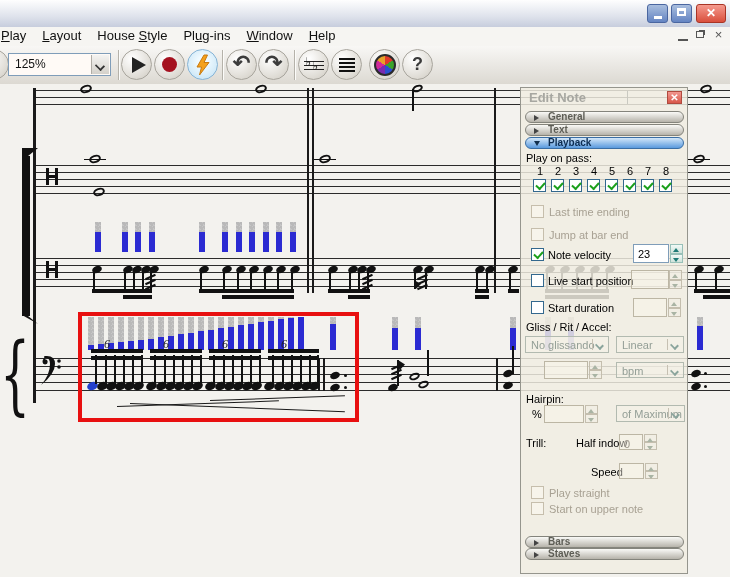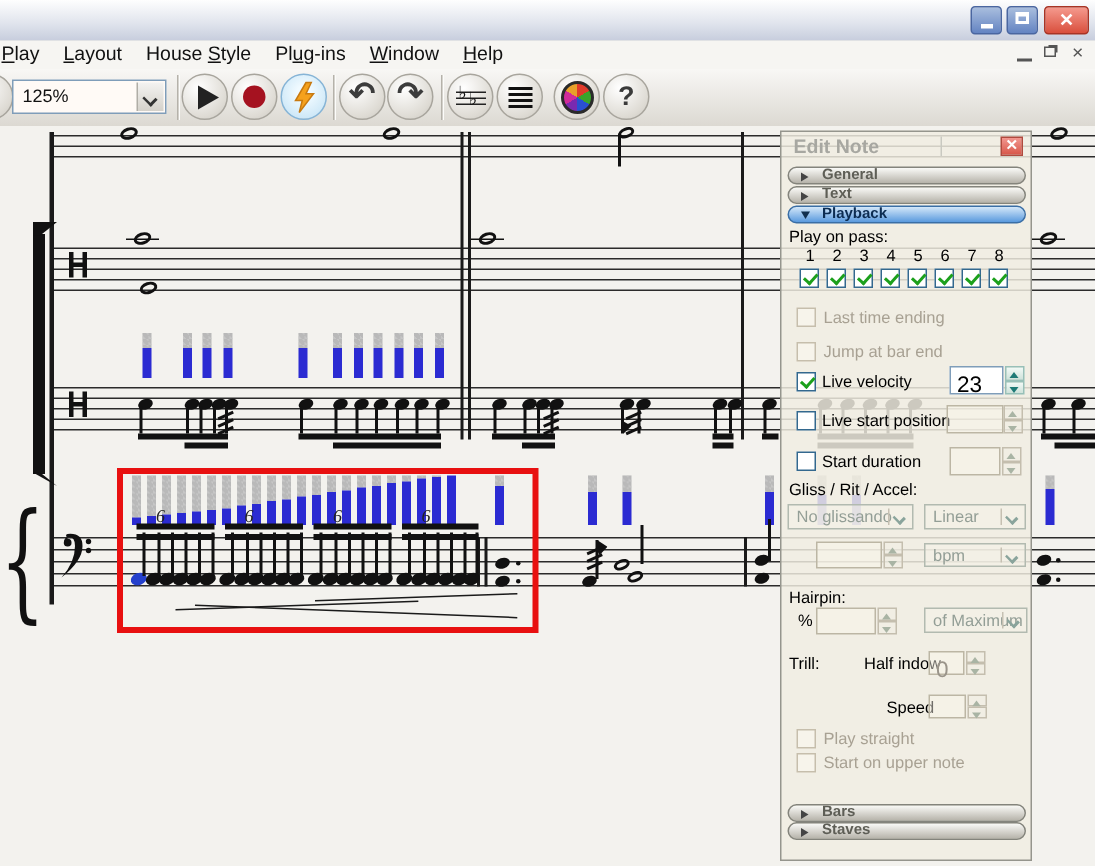--- a/index.html
+++ b/index.html
@@ -68,21 +68,21 @@
   .pill{position:absolute;left:4px;width:159px;height:12px;border-radius:7px;border:1px solid #84847c;background:linear-gradient(#fafaf7,#b6b3aa);box-sizing:border-box;font-size:10px;font-weight:bold;color:#5e5e56;line-height:10px;padding-left:22px;}
   .pill.expanded{background:linear-gradient(#d3e7f9,#5a9ade);border-color:#3a6ea5;color:#0d2d52;}
   .pill .tri{position:absolute;left:8px;top:2.5px;width:0;height:0;border-top:3px solid transparent;border-bottom:3px solid transparent;border-left:5px solid #444;}
   .pill.expanded .tri{border-left:3.5px solid transparent;border-right:3.5px solid transparent;border-top:5px solid #12304f;border-bottom:none;top:3px;}
   .plabel{position:absolute;font-size:11px;color:#000;}
   .plabel.dis{color:#a8a193;}
   .passnum{position:absolute;width:18px;text-align:center;font-size:11px;color:#000;top:77px;}
   .cb{position:absolute;width:13px;height:13px;background:#fff;border:1px solid #33688e;box-sizing:border-box;}
   .cb.dis{background:rgba(252,248,240,.6);border-color:#c6beac;}
   .cb .tick{position:absolute;left:2px;top:2px;width:7px;height:4px;border-left:2px solid #1ca01c;border-bottom:2px solid #1ca01c;transform:rotate(-48deg);}
-  .field{position:absolute;background:#fff;border:1px solid #7f9db9;box-sizing:border-box;font-size:15px;color:#000;padding:3px 12px 0 4px;}
+  .field{position:absolute;background:#fff;border:1px solid #7f9db9;box-sizing:border-box;font-size:11px;color:#000;padding:3px 12px 0 4px;}
   .field.dis{background:rgba(250,246,236,.45);border:1px solid #bcb6a4;color:#9a948a;}
   .spin{position:absolute;width:13px;display:flex;flex-direction:column;}
   .spin b{flex:1;position:relative;background:linear-gradient(#f2faf7,#cfe2da);border:1px solid #98c0b8;box-sizing:border-box;}
   .spin b.u::after,.spin b.d::after{content:"";position:absolute;left:2px;border-left:3.5px solid transparent;border-right:3.5px solid transparent;}
   .spin b.u::after{top:3px;border-bottom:4.5px solid #1e7a76;}
   .spin b.d::after{top:3px;border-top:4.5px solid #1e7a76;}
   .spin.dis b{background:rgba(242,238,228,.5);border-color:#c4beae;}
   .spin.dis b.u::after{border-bottom-color:#a9b4a4;}
   .spin.dis b.d::after{border-top-color:#a9b4a4;}
   .dd{position:absolute;background:rgba(246,242,232,.5);border:1px solid #b2bab0;box-sizing:border-box;font-size:11px;color:#939e96;padding:2px 0 0 5px;}
@@ -591,21 +591,21 @@
 
   <div class="cb dis" style="left:10px;top:117px;"></div>
   <div class="plabel dis" style="left:28px;top:118px;">Last time ending</div>
 
   <div class="cb dis" style="left:10px;top:140px;"></div>
   <div class="plabel dis" style="left:28px;top:141px;">Jump at bar end</div>
 
   <div class="cb" style="left:10px;top:160px;">
       <span class="tick"></span>
     </div>
-  <div class="plabel" style="left:27px;top:161px;">Live velocity</div>
+  <div class="plabel" style="left:27px;top:161px;">Note velocity</div>
   <div class="field" style="left:112px;top:156px;width:36px;height:19px;">23</div>
   <div class="spin" style="left:149px;top:156px;height:19px;">
       <b class="u"></b>
       <b class="d"></b>
     </div>
 
   <div class="cb" style="left:10px;top:186px;"></div>
   <div class="plabel" style="left:27px;top:187px;">Live start position</div>
   <div class="field dis" style="left:110px;top:182px;width:38px;height:19px;"></div>
   <div class="spin dis" style="left:148px;top:182px;height:19px;">

